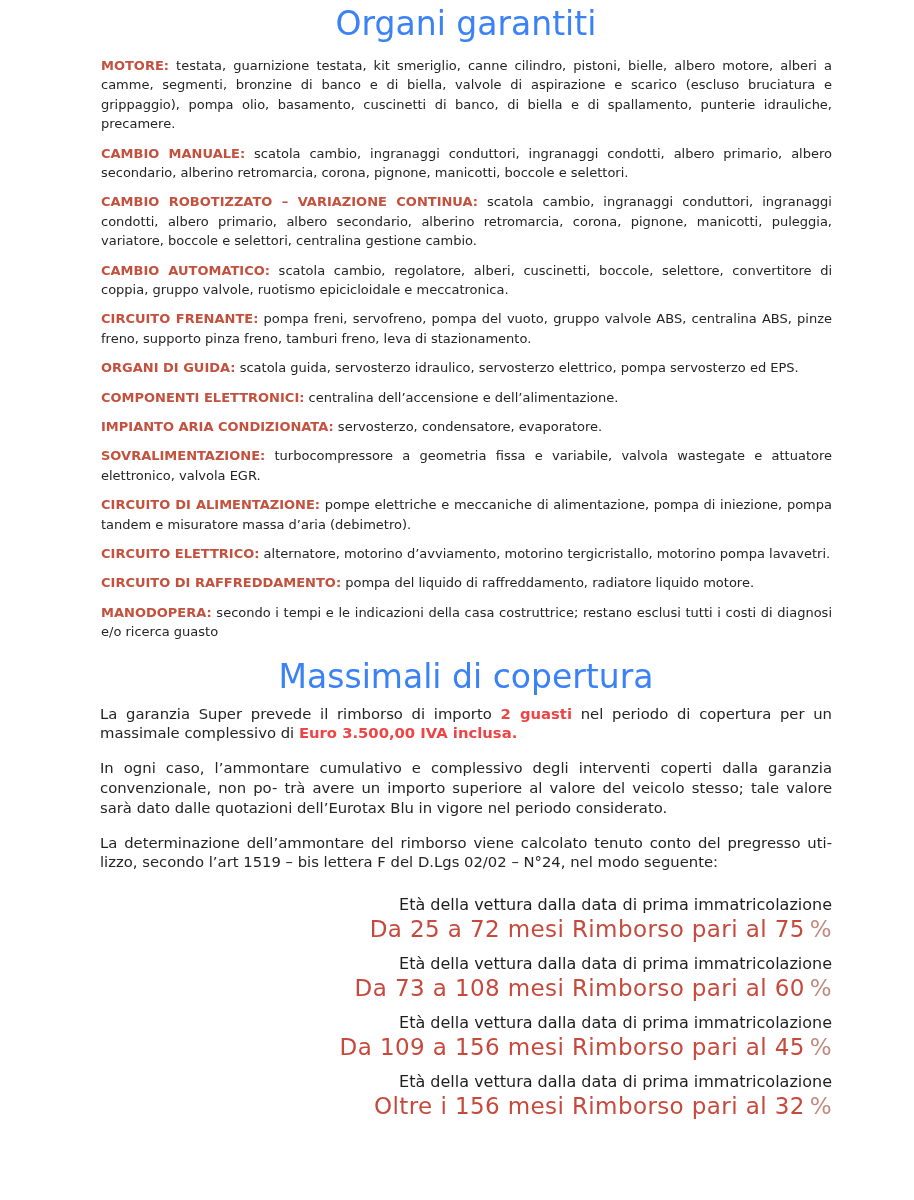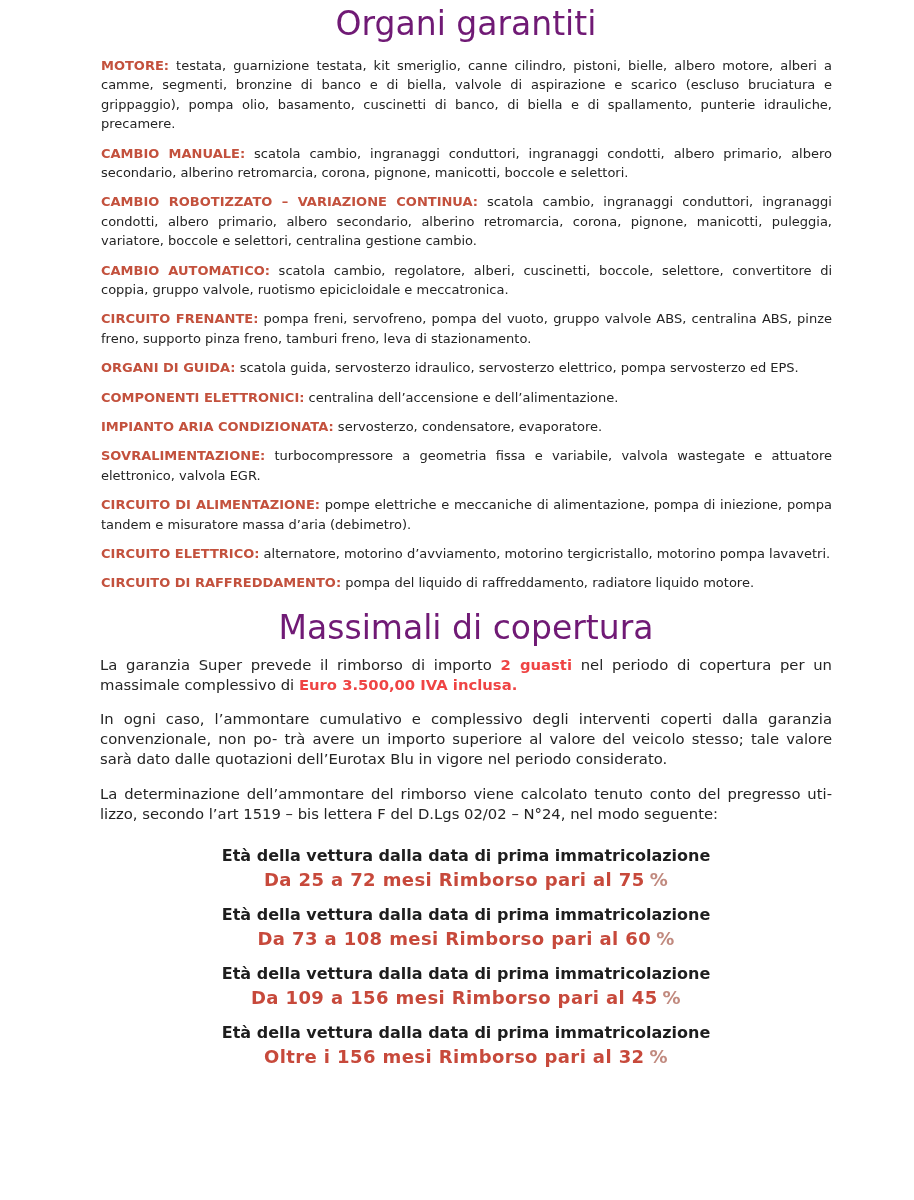--- a/index.html
+++ b/index.html
@@ -14,21 +14,21 @@
     --accent: #c3513d;
     --value-red: #c7493b;
     --pct: #c18a7f;
   }
   .doc { padding: 5px 82px 20px 100px; }
 
   .main-title, .sub-title {
     font-family: "DejaVu Sans", sans-serif;
     font-weight: 400;
     text-align: center;
-    color: #701a75;
+    color: #3b82f6;
     font-size: 33px;
     line-height: 1.15;
     margin: 0;
   }
   .main-title { margin-bottom: 13px; }
   .sub-title  { margin-top: 16px; margin-bottom: 8px; }
 
   .sec {
     font-size: 13px;
     line-height: 19.4px;
@@ -39,24 +39,24 @@
 
   .para {
     font-size: 14.8px;
     line-height: 19.8px;
     text-align: justify;
     margin: 0 0 15px 0;
   }
   .para b { color: #ef4444; }
   #coverage-paragraphs .para:last-child { margin-bottom: 22px; }
 
-  .age-pair  { text-align: center; margin-bottom: 11px; font-weight: bold; }
+  .age-pair  { text-align: right; margin-bottom: 11px; }
   .age-label { font-size: 16px; line-height: 22px; color: #1e1e1e; }
   .age-value {
-    font-size: 18px;
+    font-size: 23px;
     line-height: 26px;
     color: var(--value-red);
     letter-spacing: 0.4px;
   }
   .age-value .pct { color: var(--pct); margin-left: 5px; }
 </style>
 </head>
 <body style="--accent: #c3513d; --value-red: #c7493b; --pct: #c18a7f;">
 
 <div class="doc">
@@ -80,20 +80,21 @@
   <p class="sec"><span class="lab">IMPIANTO ARIA CONDIZIONATA:</span><span class="txt"> servosterzo, condensatore, evaporatore.</span></p>
 
   <p class="sec"><span class="lab">SOVRALIMENTAZIONE:</span><span class="txt"> turbocompressore a geometria fissa e variabile, valvola wastegate e attuatore elettronico, valvola EGR.</span></p>
 
   <p class="sec"><span class="lab">CIRCUITO DI ALIMENTAZIONE:</span><span class="txt"> pompe elettriche e meccaniche di alimentazione, pompa di iniezione, pompa tandem e misuratore massa d’aria (debimetro).</span></p>
 
   <p class="sec"><span class="lab">CIRCUITO ELETTRICO:</span><span class="txt"> alternatore, motorino d’avviamento, motorino tergicristallo, motorino pompa lavavetri.</span></p>
 
   <p class="sec"><span class="lab">CIRCUITO DI RAFFREDDAMENTO:</span><span class="txt"> pompa del liquido di raffreddamento, radiatore liquido motore.</span></p>
 
+  <p class="sec"><span class="lab">MANODOPERA:</span><span class="txt"> secondo i tempi e le indicazioni della casa costruttrice; restano esclusi tutti i costi di diagnosi e/o ricerca guasto</span></p>
 </section>
 
   <h2 class="sub-title">Massimali di copertura</h2>
 
   <section id="coverage-paragraphs">
   <p class="para"><span>La garanzia Super prevede il rimborso di importo </span><b>2 guasti</b><span> nel periodo di copertura per un massimale complessivo di </span><b>Euro 3.500,00 IVA inclusa.</b></p>
 
   <p class="para"><span>In ogni caso, l’ammontare cumulativo e complessivo degli interventi coperti dalla garanzia convenzionale, non po- trà avere un importo superiore al valore del veicolo stesso; tale valore sarà dato dalle quotazioni dell’Eurotax Blu in vigore nel periodo considerato.</span></p>
 
   <p class="para"><span>La determinazione dell’ammontare del rimborso viene calcolato tenuto conto del pregresso uti- lizzo, secondo l’art 1519 – bis lettera F del D.Lgs 02/02 – N°24, nel modo seguente:</span></p>

